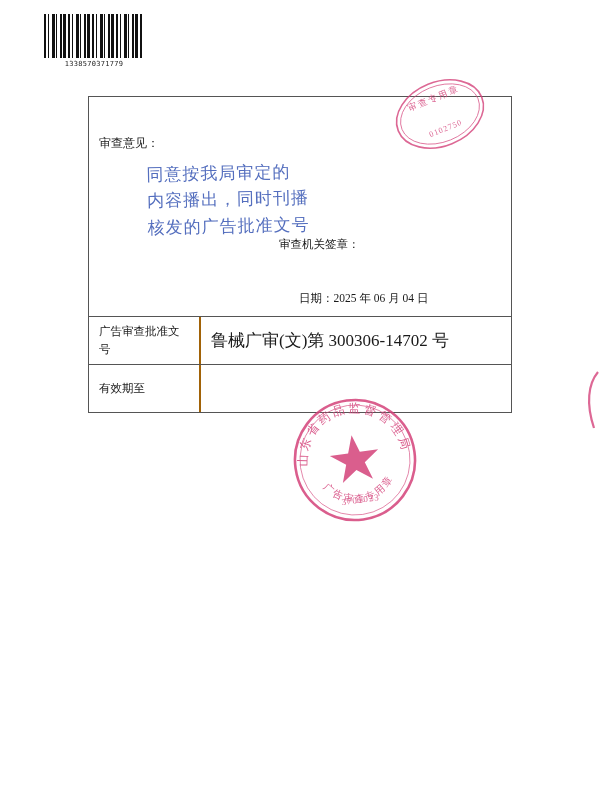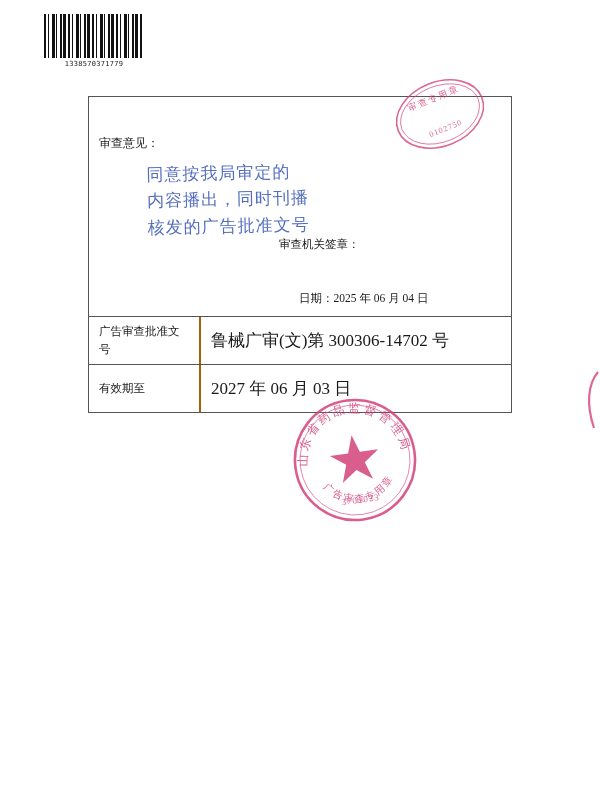--- a/index.html
+++ b/index.html
@@ -184,21 +184,20 @@
     </div>
   </div>
 
   <div class="row" id="row-docno">
     <div class="cell cell-label v-center">广告审查批准文号</div>
     <div class="cell cell-value v-center">鲁械广审(文)第 300306-14702 号</div>
   </div>
 
   <div class="row" id="row-valid">
     <div class="cell cell-label v-center">有效期至</div>
-    <div class="cell cell-value v-center">2027 年 06 月 03 日</div>
   </div>
 
 </div>
 
 <div class="stamp" id="stamp-oval">
   <svg viewBox="0 0 120 108" width="120" height="108">
     <g transform="rotate(-22 60 54)" fill="none" stroke="#d4427a" stroke-width="1.6" opacity="0.8">
       <ellipse cx="60" cy="54" rx="45" ry="32"></ellipse>
       <ellipse cx="60" cy="54" rx="41" ry="28" stroke-width="0.8"></ellipse>
     </g>

